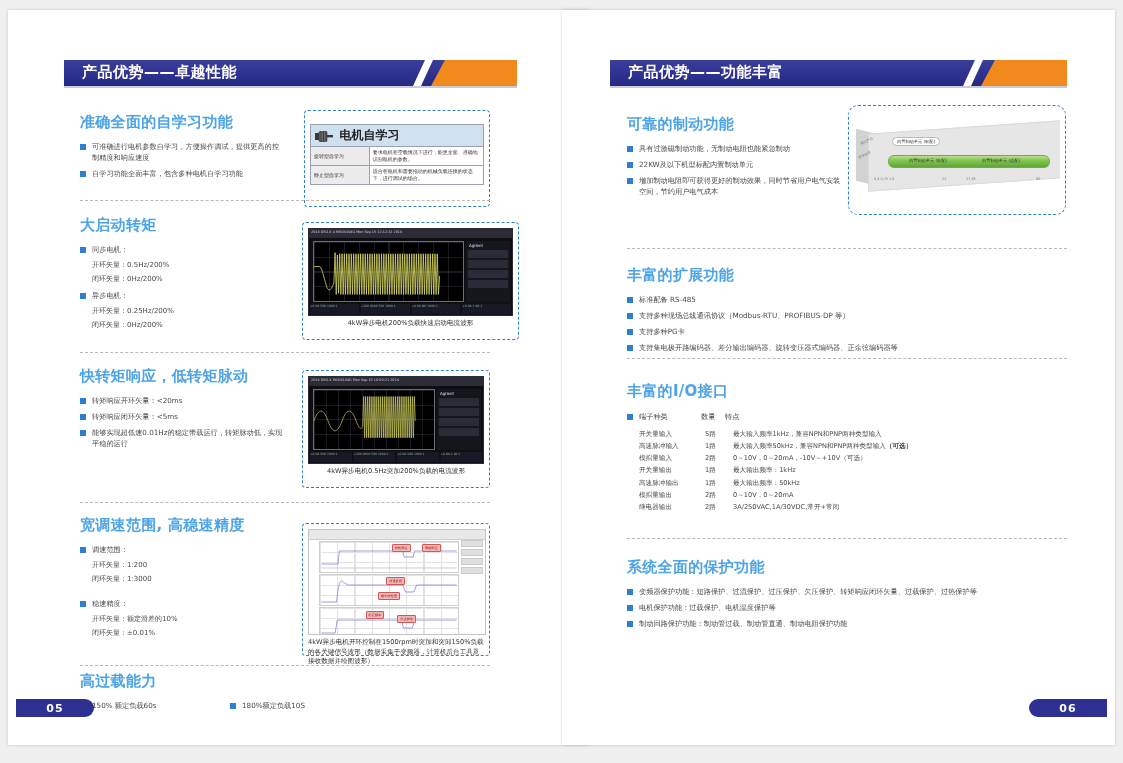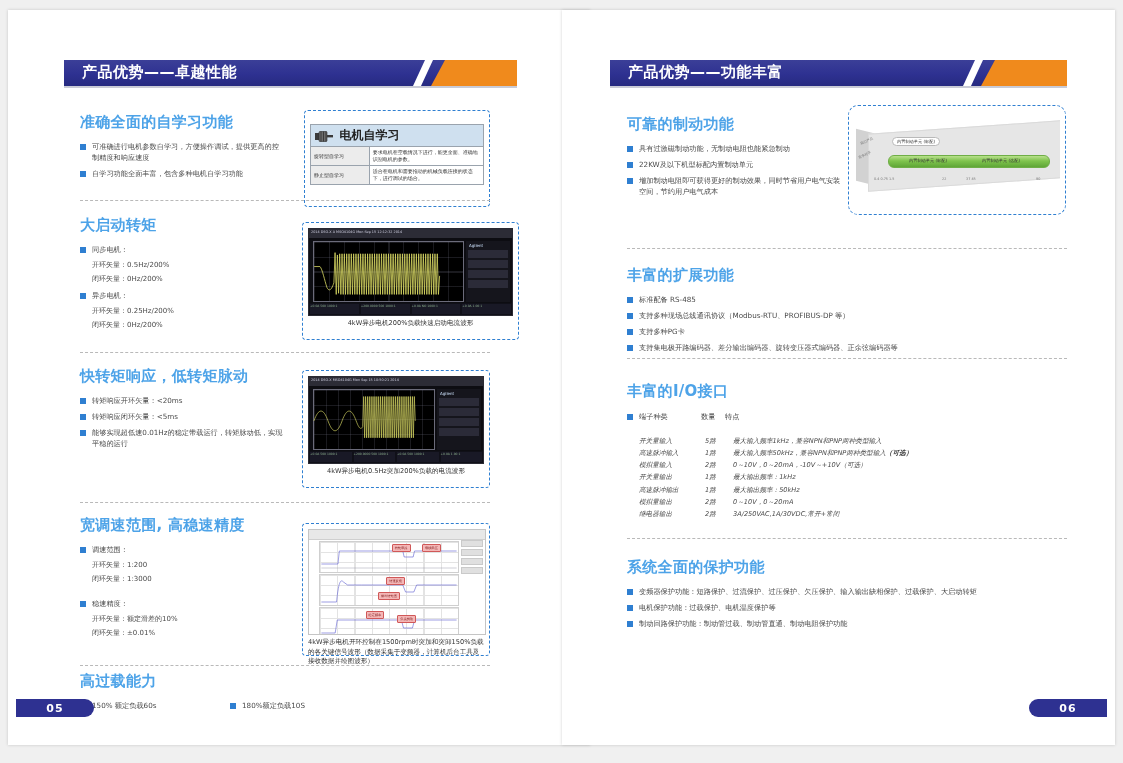--- a/index.html
+++ b/index.html
@@ -138,21 +138,21 @@
     border:1px solid #6fae46;
   }
   .bf-lab{position:absolute;font-size:4.2px;color:#333;white-space:nowrap;}
   .bf-pill{
     position:absolute;background:#fff;border:1px solid #b9b9b9;border-radius:7px;
     font-size:4.2px;color:#333;padding:1px 4px;white-space:nowrap;
   }
   .bf-axis{position:absolute;font-size:3.4px;color:#777;}
 
   
-  .io-tbl{margin-left:12px;margin-top:13px;border-collapse:collapse;font-style:italic;}
+  .io-tbl{margin-left:12px;margin-top:6px;border-collapse:collapse;}
   .io-tbl td{font-size:6.6px;color:#4a4a4a;padding:1.6px 4px 1.6px 0;white-space:nowrap;}
   .io-tbl td.c1{width:62px;}
   .io-tbl td.c2{width:24px;}
   .bold-note{font-weight:bold;color:#333;}
 
   
   .pgtab{
     position:absolute;bottom:28px;height:18px;width:78px;background:#2e3191;
     display:flex;align-items:center;
   }
@@ -505,21 +505,21 @@
         </table>
     </div>
 
     <div class="dash-sep" style="position:absolute;left:65px;top:528px;width:440px;"></div>
 
     <div style="position:absolute;left:65px;top:548px;width:442px;">
       <div class="sec-title">系统全面的保护功能</div>
       <div class="bullets">
         <div class="b-row">
           <div class="b-sq"></div>
-          <div class="b-tx" style="white-space:nowrap;">变频器保护功能：短路保护、过流保护、过压保护、欠压保护、输入输出缺相保护、过载保护、大启动转矩</div>
+          <div class="b-tx" style="white-space:nowrap;">变频器保护功能：短路保护、过流保护、过压保护、欠压保护、转矩响应闭环矢量、过载保护、过热保护等</div>
         </div>
         <div class="b-row">
           <div class="b-sq"></div>
           <div class="b-tx" style="white-space:nowrap;">电机保护功能：过载保护、电机温度保护等</div>
         </div>
         <div class="b-row">
           <div class="b-sq"></div>
           <div class="b-tx" style="white-space:nowrap;">制动回路保护功能：制动管过载、制动管直通、制动电阻保护功能</div>
         </div>
       </div>

